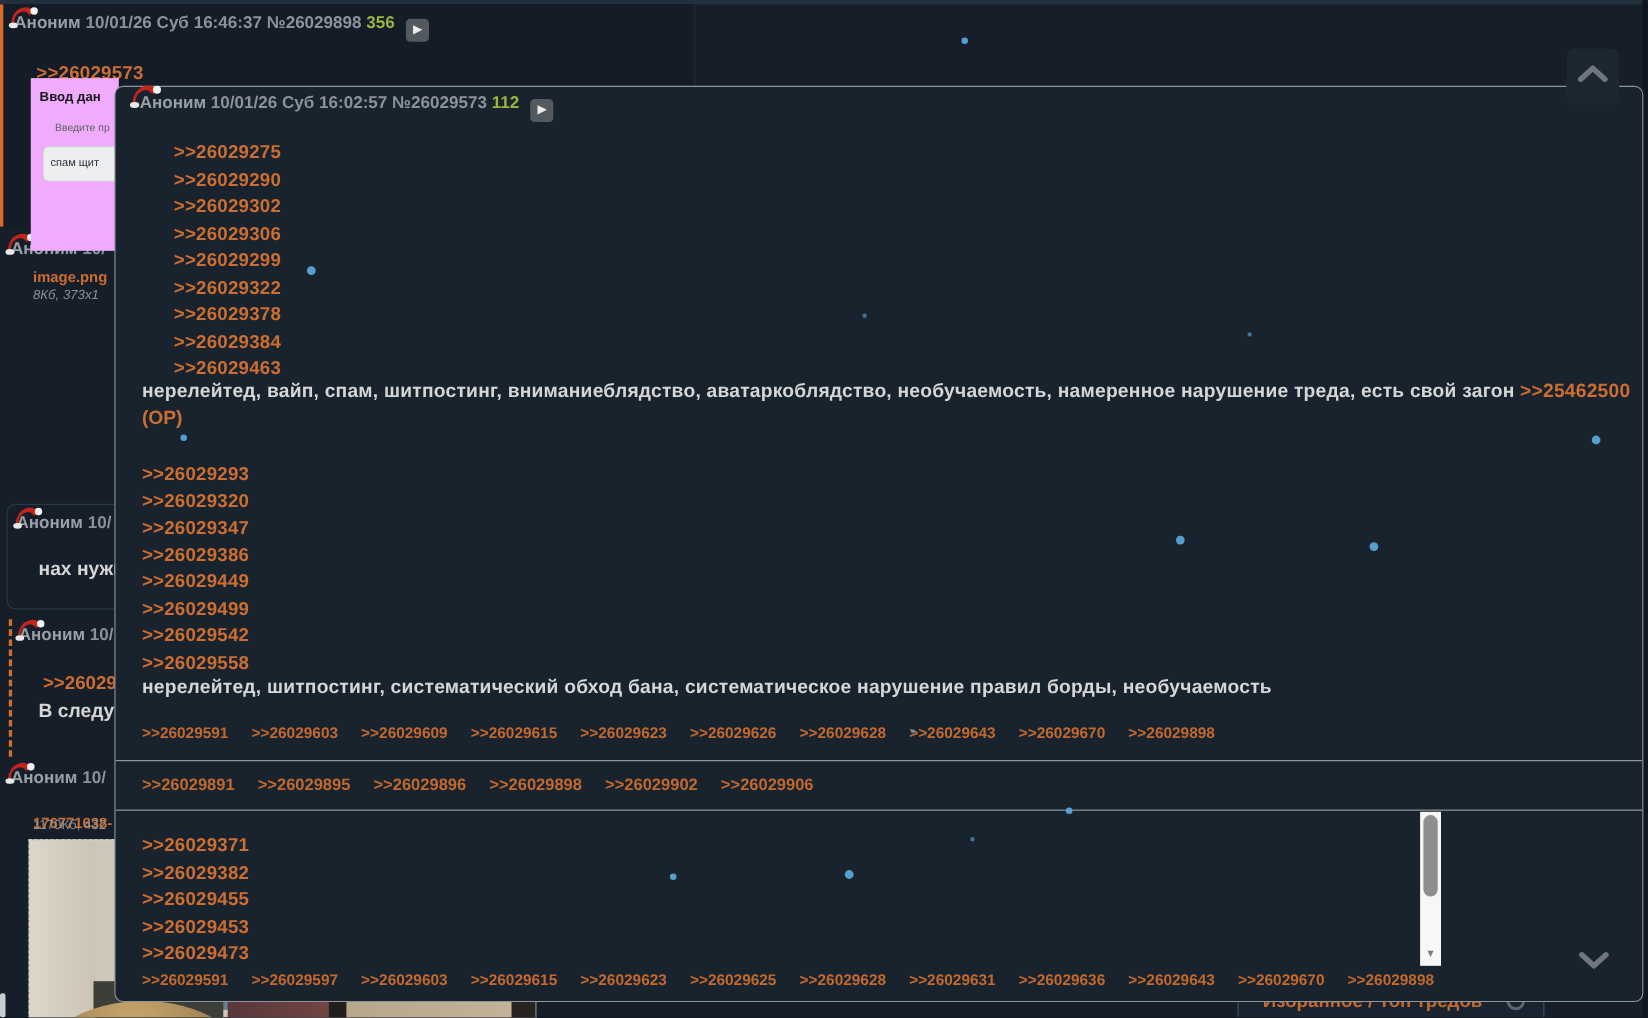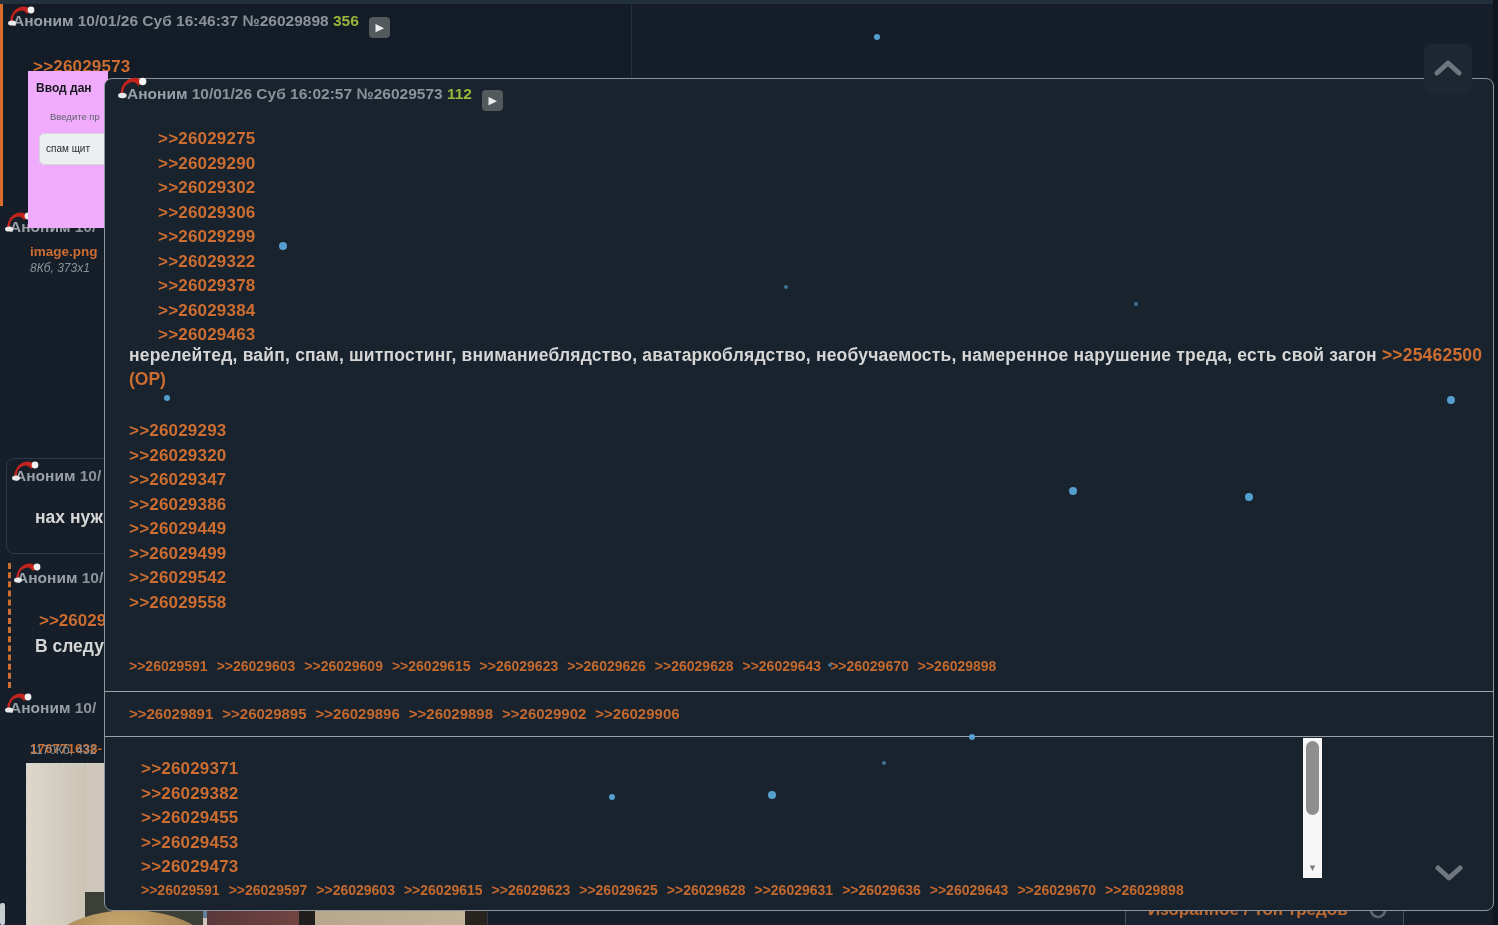--- a/index.html
+++ b/index.html
@@ -47,29 +47,29 @@
   .pp{position:absolute;}
   
   #popup{left:104px;top:78px;width:1390px;height:833px;background:#19232e;
          border:1px solid #8f959b;border-radius:8px;box-sizing:border-box;z-index:5;}
   #popup-header{left:14px;top:6px;height:26px;}
   #popup-links1{left:24px;top:48px;margin-left:29px;}
   #para1{left:24px;top:266px;font-size:17.5px;font-weight:600;letter-spacing:.2px;white-space:nowrap;}
   #para1-op{left:24px;top:290px;font-size:17.5px;font-weight:700;color:#cc6d31;}
   #popup-links2{left:24px;top:340px;}
   #para2{left:24px;top:535px;font-size:17.5px;font-weight:600;letter-spacing:.2px;white-space:nowrap;}
-  .reply-row{display:flex;gap:9px;white-space:nowrap;}
+  .reply-row{display:flex;gap:21px;white-space:nowrap;}
   .reply-row a{font-size:14px;font-weight:600;color:#c2692f;}
   #replies1{left:24px;top:579px;}
   .hdiv{left:0;width:1388px;height:0;border-top:1px solid #99a0a7;}
   #div1{top:612px;}
   #replies-mid{left:24px;top:626px;}
   #replies-mid a{font-size:15px;}
   #div2{top:657px;}
-  #sect3{left:12px;top:658px;width:1207px;height:174px;overflow:hidden;}
+  #sect3{left:0;top:658px;width:1207px;height:174px;overflow:hidden;}
   #popup-links3{left:24px;top:20px;}
   #replies2{left:24px;top:145px;}
   
   #pscroll{right:2px;top:1px;width:19px;height:140px;background:#f7f7f7;z-index:6;}
   #pscroll .thumb{position:absolute;left:3px;top:3px;width:13px;height:74px;background:#8e8e8e;border-radius:7px;}
   #pscroll .sdown{position:absolute;left:3px;bottom:6px;width:13px;text-align:center;font-size:11px;color:#7d7d7d;line-height:10px;}
   
   #upbtn{left:1424px;top:44px;width:48px;height:51px;background:#1c2732;border-radius:7px;z-index:8;display:flex;align-items:center;justify-content:center;}
   #downbtn{left:1432px;top:862px;width:34px;height:26px;z-index:8;display:flex;align-items:center;justify-content:center;background:transparent;}
   
@@ -239,20 +239,21 @@
         <a class="qlink">&gt;&gt;26029293</a>
         <a class="qlink">&gt;&gt;26029320</a>
         <a class="qlink">&gt;&gt;26029347</a>
         <a class="qlink">&gt;&gt;26029386</a>
         <a class="qlink">&gt;&gt;26029449</a>
         <a class="qlink">&gt;&gt;26029499</a>
         <a class="qlink">&gt;&gt;26029542</a>
         <a class="qlink">&gt;&gt;26029558</a>
       </div>
 
+    <div id="para2" class="abs wtext">нерелейтед, шитпостинг, систематический обход бана, систематическое нарушение правил борды, необучаемость</div>
 
     <div id="replies1" class="abs reply-row">
         <a>&gt;&gt;26029591</a>
         <a>&gt;&gt;26029603</a>
         <a>&gt;&gt;26029609</a>
         <a>&gt;&gt;26029615</a>
         <a>&gt;&gt;26029623</a>
         <a>&gt;&gt;26029626</a>
         <a>&gt;&gt;26029628</a>
         <a>&gt;&gt;26029643</a>

